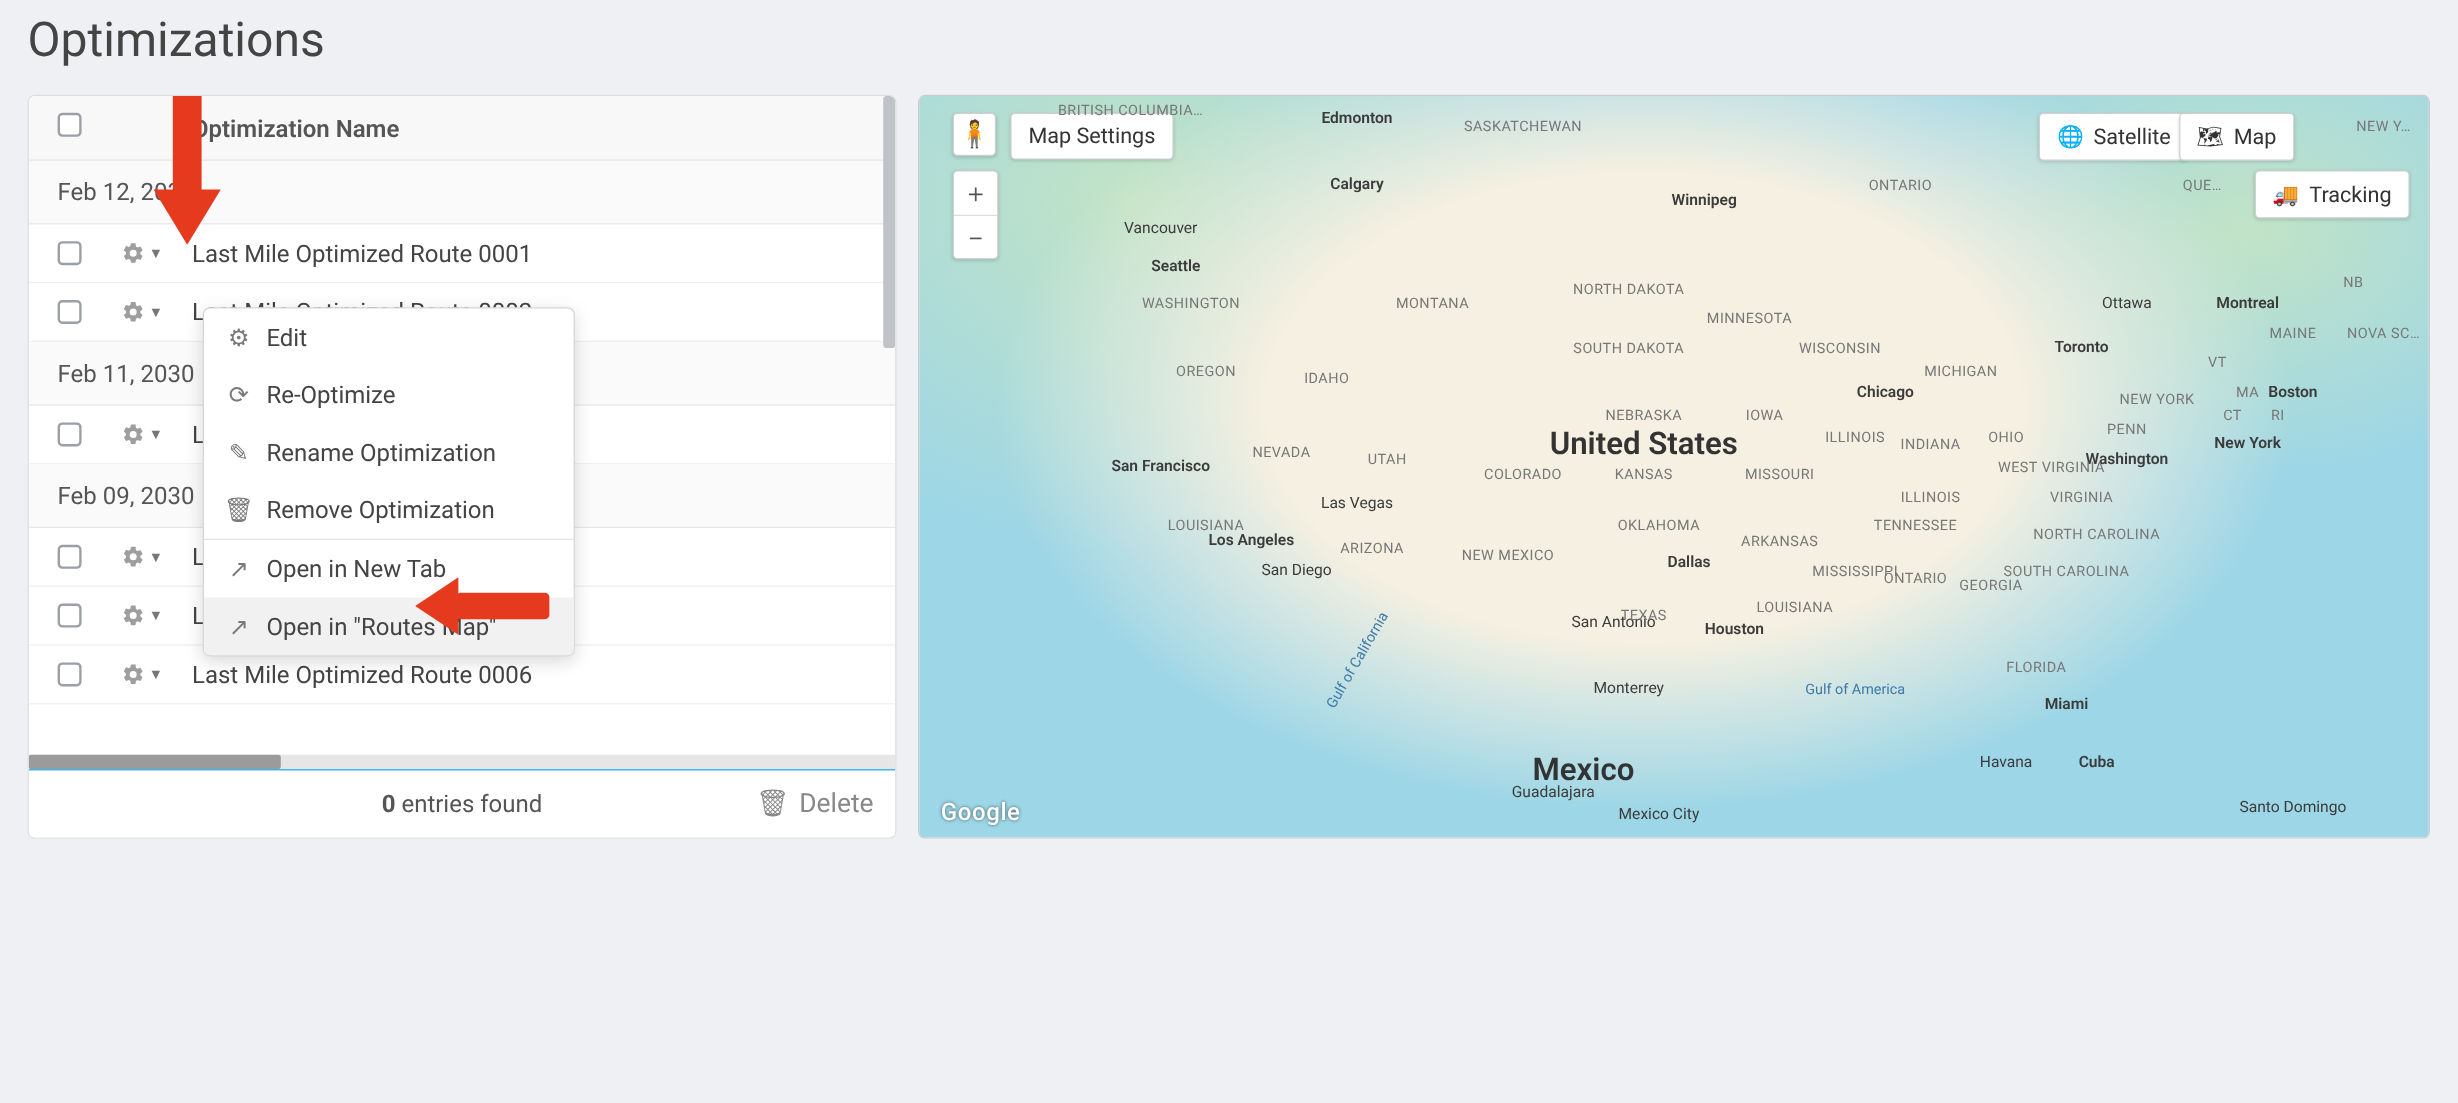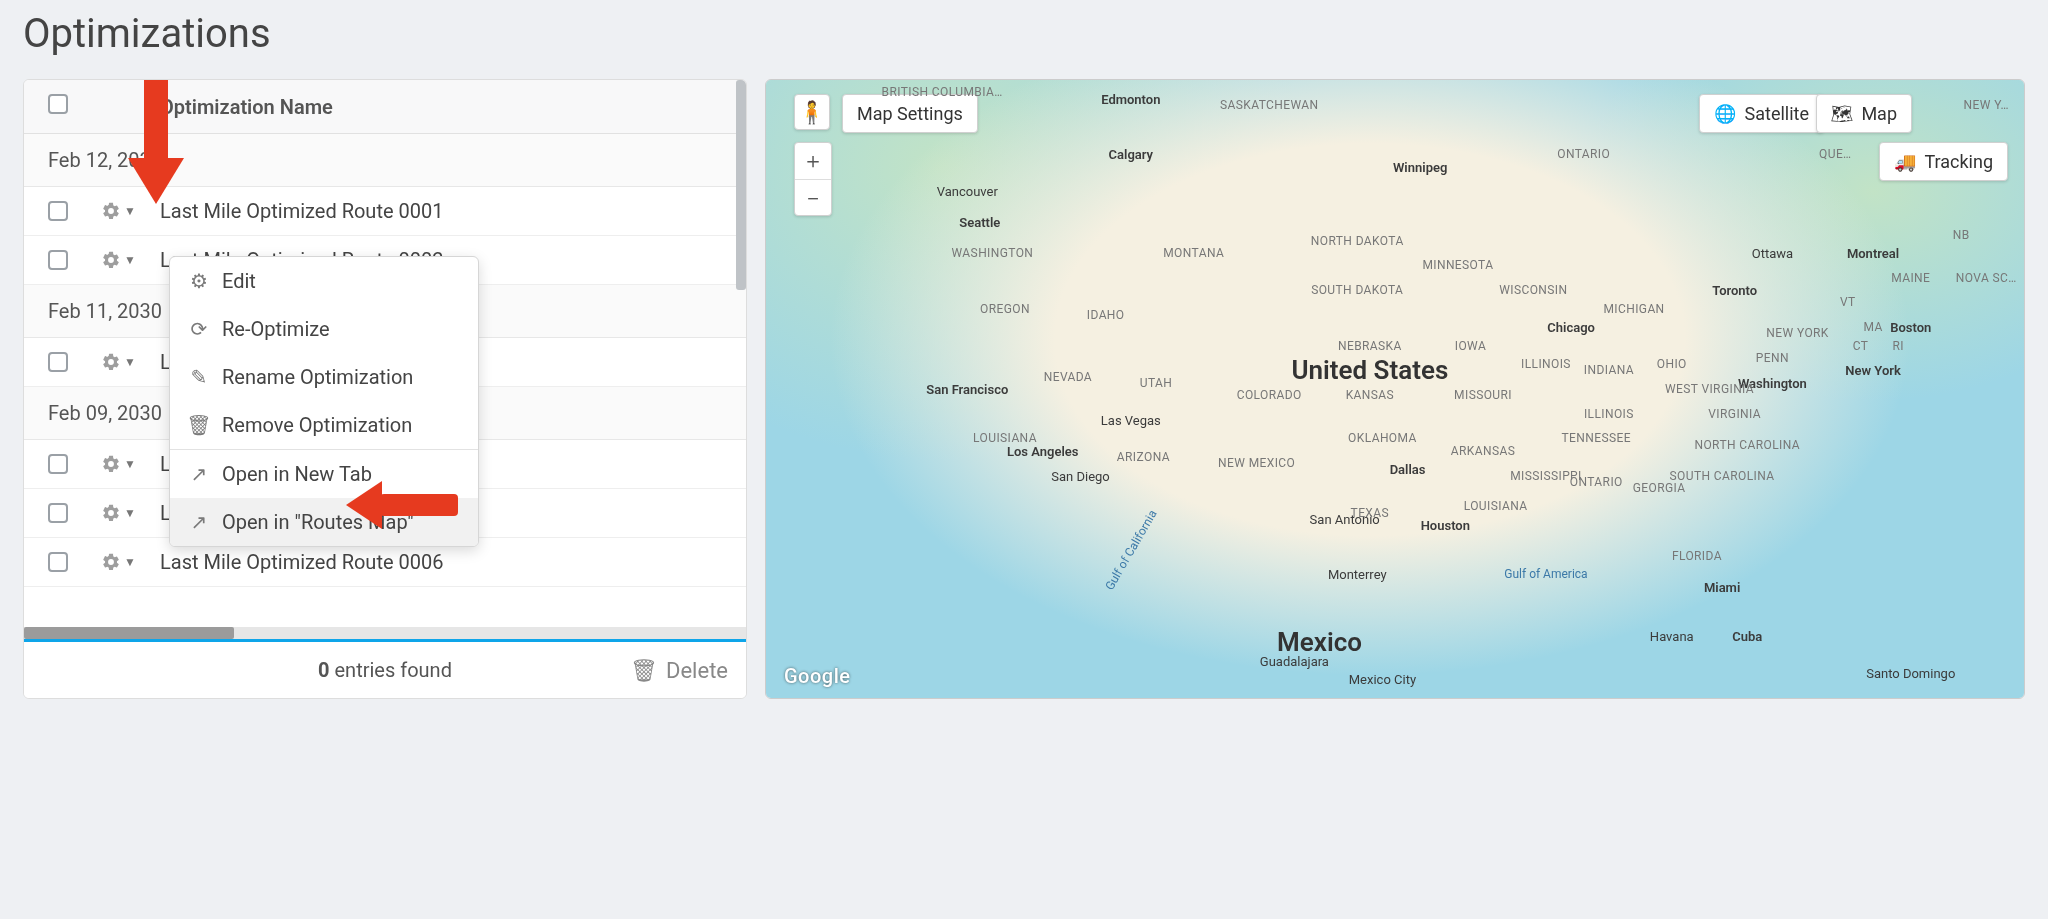--- a/index.html
+++ b/index.html
@@ -36,21 +36,21 @@
   .item-row .col-gear  { width:60px; display:flex; align-items:center; gap:2px; color:#999; }
   .item-row .col-name  { flex:1; }
   .chk {
     width:20px; height:20px; border:2px solid #9aa0a6; border-radius:4px; background:#fff;
     display:inline-block; cursor:pointer;
   }
   .gear-icon { width:22px; height:22px; display:inline-flex; align-items:center; justify-content:center; }
   .caret { font-size:12px; color:#777; }
   .footer {
     display:flex; align-items:center; justify-content:center; position:relative;
-    padding:16px; font-size:20px; color:#555; border-top:3px solid #0ea5e9; background:#fff;
+    padding:16px; font-size:20px; color:#555; border-top:1px solid #0ea5e9; background:#fff;
   }
   .footer .delete { position:absolute; right:18px; color:#888; display:flex; align-items:center; gap:8px; cursor:pointer; font-size:22px; }
   .hscroll { height:12px; background:#e6e6e6; position:relative; }
   .hscroll .thumb { position:absolute; left:0; top:0; height:12px; width:210px; background:#9b9b9b; border-radius:2px; }
 
   
   .vscroll { position:absolute; top:0; right:0; width:10px; height:210px; background:#bfc3c7; border-radius:3px; }
 
   
   .dropdown {

